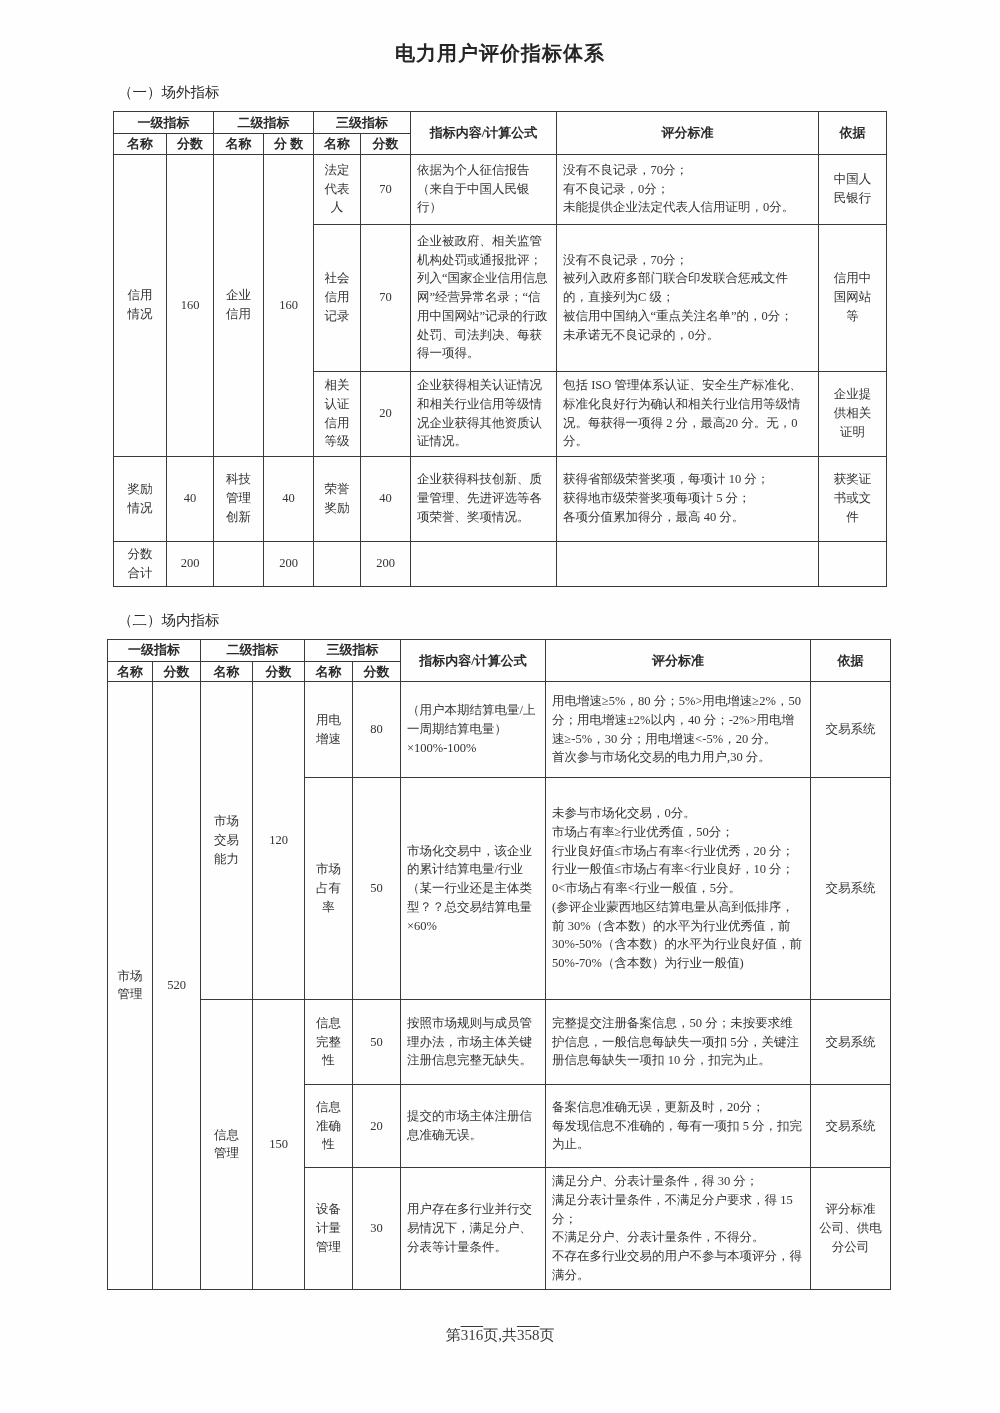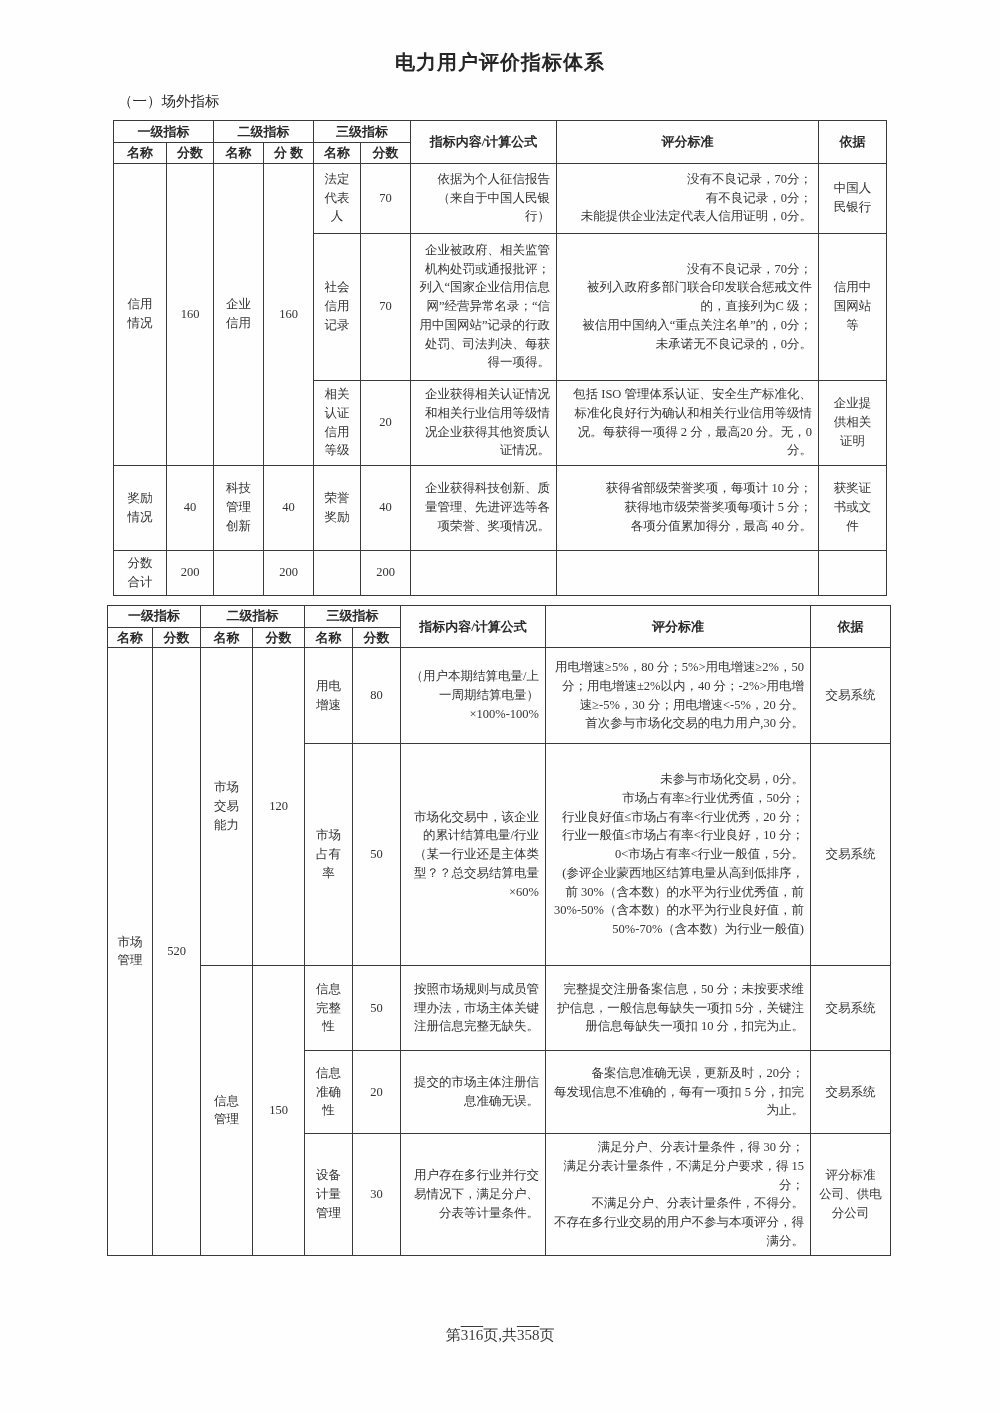--- a/index.html
+++ b/index.html
@@ -10,21 +10,21 @@
     color: #2e2e2e;
   }
   .page {
     position: relative;
     width: 1000px;
     height: 1413px;
     background: #fefefe;
     overflow: hidden;
   }
   .doc-title {
-    margin: 9px;
+    margin: 0;
     padding-top: 40px;
     text-align: center;
     font-size: 20px;
     font-weight: 700;
     letter-spacing: 1px;
     color: #262626;
   }
   .section-label {
     margin: 16px 0 0 118px;
     font-size: 14.5px;
@@ -49,21 +49,21 @@
     overflow: hidden;
     color: #333333;
   }
   .grid th {
     font-weight: 700;
     font-size: 13px;
     color: #2a2a2a;
     padding: 0 2px;
   }
   .grid td.tl {
-    text-align: right;
+    text-align: left;
     padding: 4px 6px;
   }
   .sec2 { margin-top: 24px; }
   .footer {
     position: absolute;
     top: 1334px;
     left: 0;
     width: 100%;
     text-align: center;
   }
@@ -190,20 +190,21 @@
         <td>200</td>
         <td></td>
         <td>200</td>
         <td></td>
         <td></td>
         <td></td>
       </tr>
     </tbody>
   </table>
 
+  <div class="section-label sec2">（二）场内指标</div>
 
   <table class="grid t2">
     <colgroup>
       <col style="width:45px">
         <col style="width:48px">
         <col style="width:52px">
         <col style="width:52px">
       <col style="width:48px">
         <col style="width:48px">
         <col style="width:145px">

